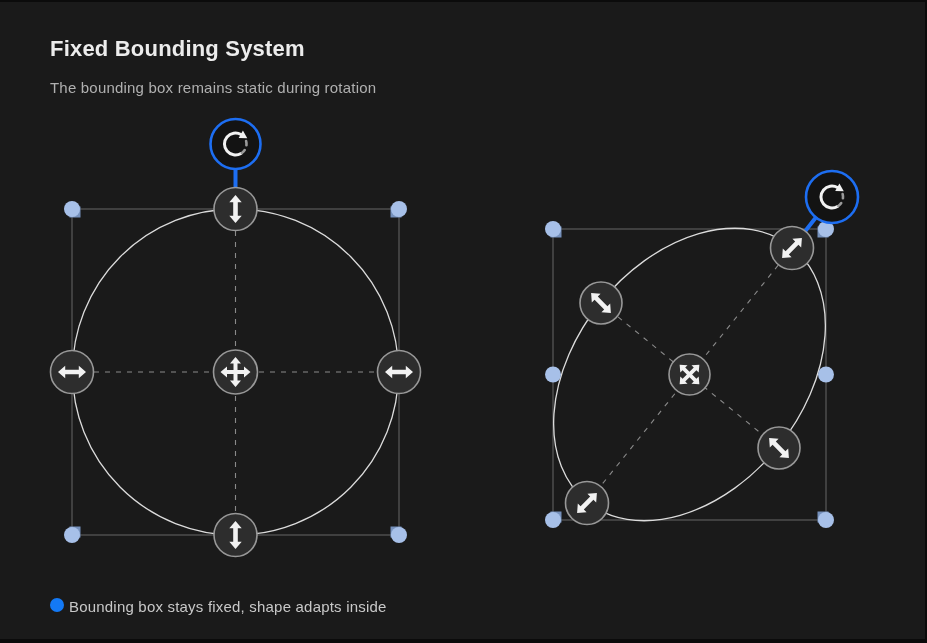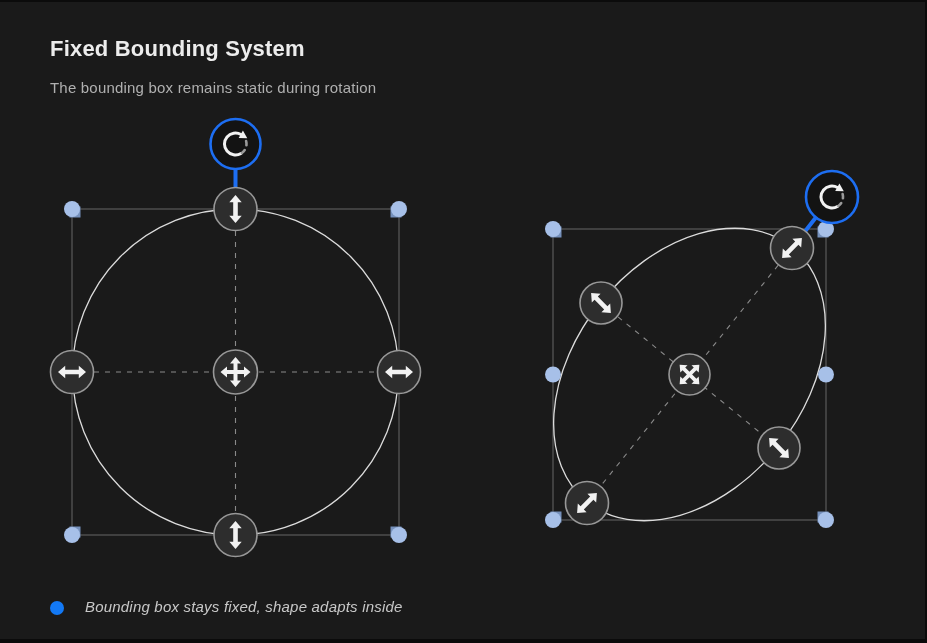--- a/index.html
+++ b/index.html
@@ -49,21 +49,21 @@
   .anchor-square{fill:var(--anchor-square);}
   .anchor-dot{fill:var(--anchor-dot);}
   .handle-circle{fill:var(--handle-fill);stroke:var(--handle-stroke);stroke-width:1.6;}
   .handle-icon{fill:var(--icon-color);}
   .rotate-circle{fill:var(--rotate-fill);stroke:var(--accent-blue);stroke-width:2.6;}
   .rotate-arc{stroke:var(--icon-color);stroke-width:3;fill:none;stroke-linecap:round;}
   .rotate-arc-dashed{stroke:#9a9a9a;stroke-width:2.6;fill:none;stroke-linecap:round;stroke-dasharray:4.2 5;}
   .rotate-head{fill:var(--icon-color);}
   .connector{stroke:var(--accent-blue);stroke-width:4;stroke-linecap:round;}
 
-  .legend{position:absolute;left:50px;top:598px;display:flex;align-items:flex-end;gap:21px;font-style:italic;}
+  .legend{position:absolute;left:50px;top:598px;display:flex;align-items:flex-start;gap:5px;}
   .legend-dot{width:14px;height:14px;border-radius:50%;background:var(--legend-dot);}
   .legend-text{font-size:15px;color:var(--legend-text-color);letter-spacing:.2px;}
 </style>
 </head>
 <body>
 
 <div class="stage">
 
   <div class="header">
     <div class="title">Fixed Bounding System</div>

